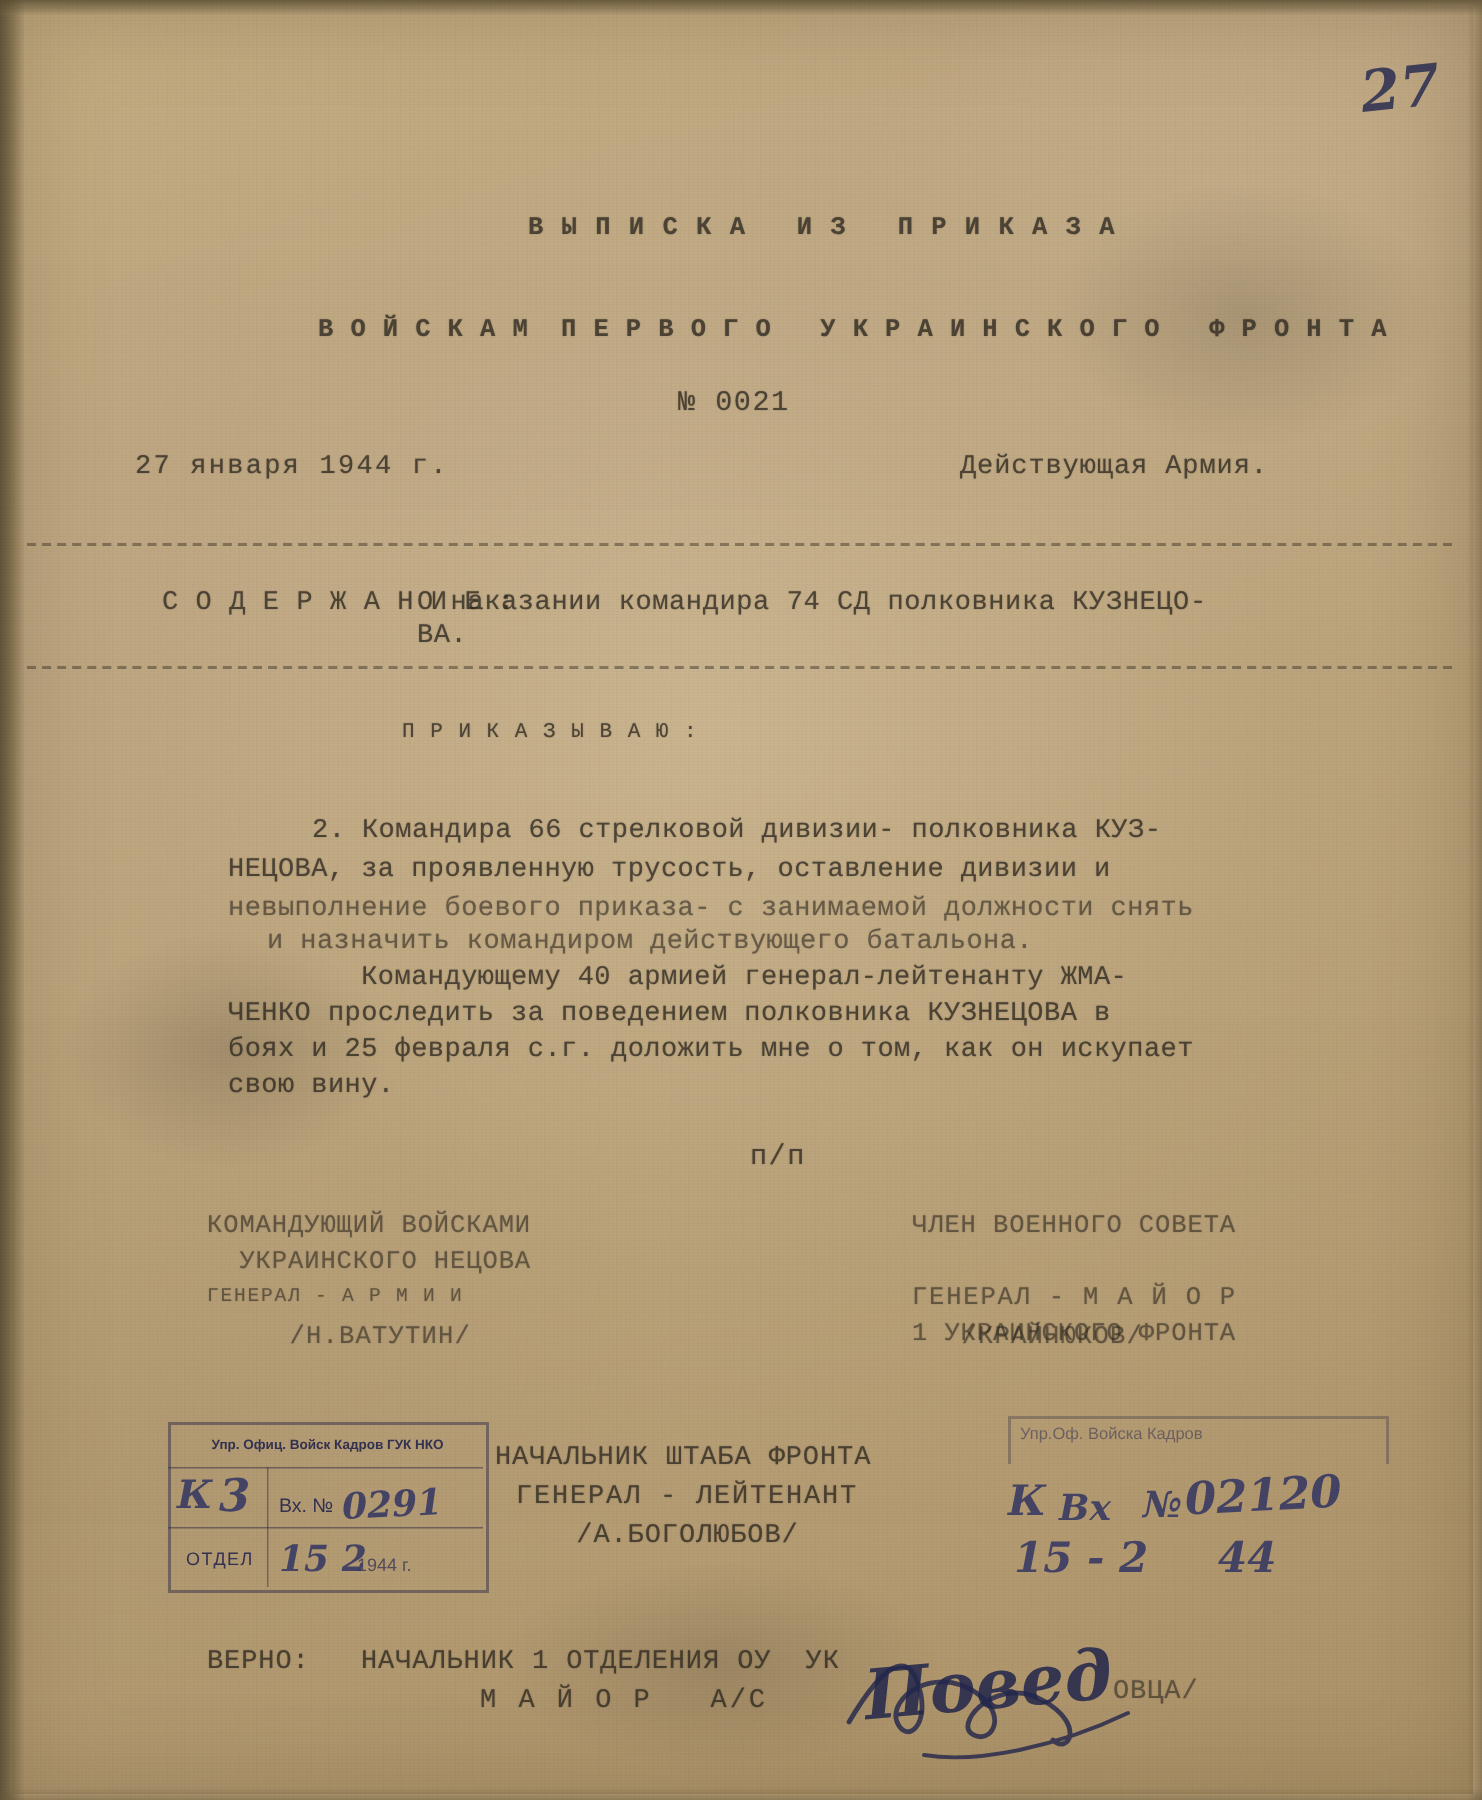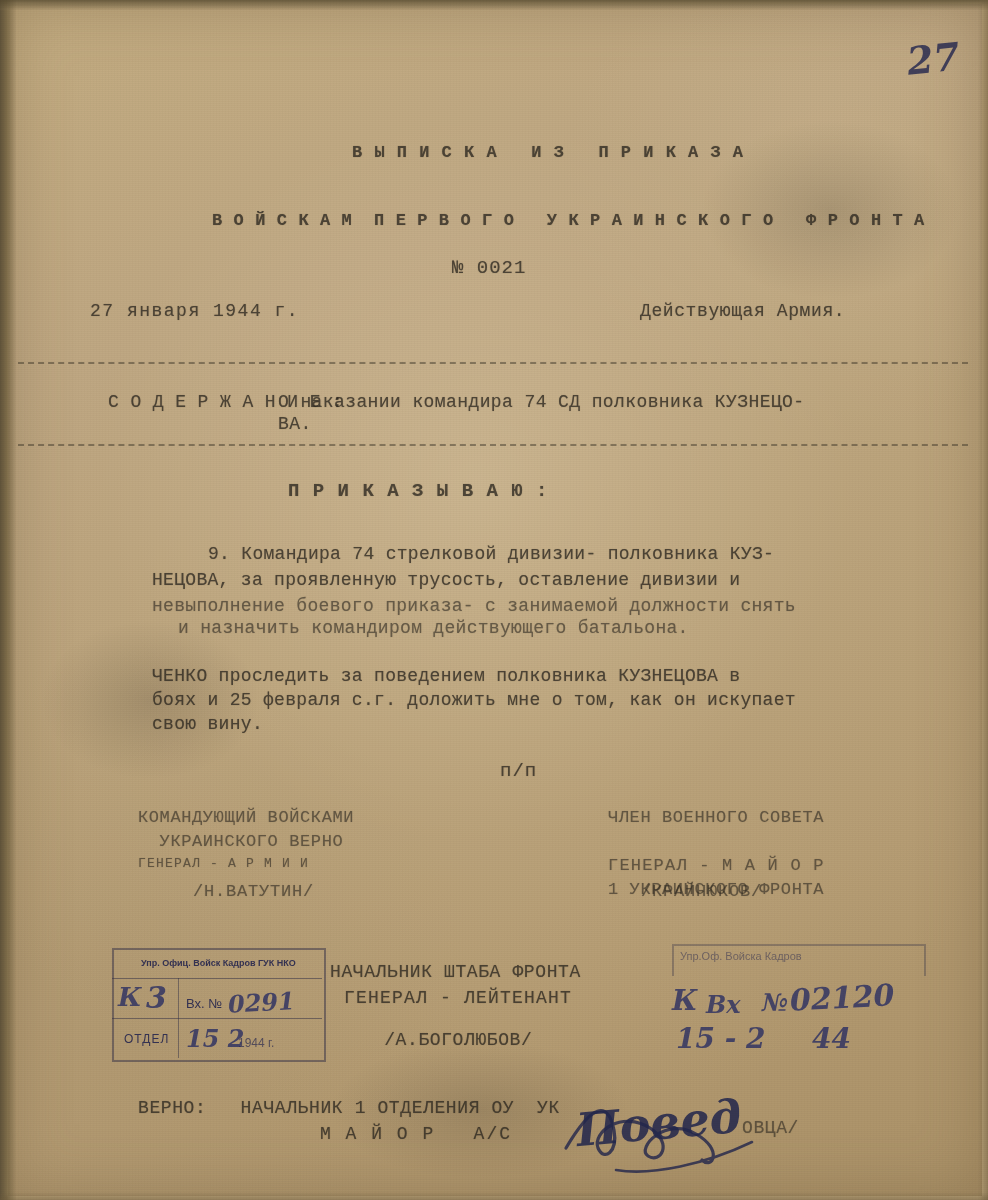--- a/index.html
+++ b/index.html
@@ -152,45 +152,46 @@
   <div class="typed" style="left:640px;top:301px;font-size:18px;letter-spacing:0.6px;">Действующая Армия.</div>
 
   <div class="dashrule" style="left:18px;top:362px;width:950px;"></div>
 
   <div class="typed" style="left:108px;top:392px;font-size:18px;letter-spacing:0.4px;">С О Д Е Р Ж А Н И Е :</div>
   <div class="typed" style="left:278px;top:392px;font-size:18px;letter-spacing:0.4px;">О наказании командира 74 СД полковника КУЗНЕЦО-</div>
   <div class="typed" style="left:278px;top:414px;font-size:18px;letter-spacing:0.4px;">ВА.</div>
 
   <div class="dashrule" style="left:18px;top:444px;width:950px;"></div>
 
-  <div class="typed" style="left:268px;top:480px;font-size:19px;letter-spacing:1px;font-weight:bold;margin-left:20px;">П Р И К А З Ы В А Ю :</div>
-
-  <div class="typed" style="left:208px;top:544px;font-size:18px;letter-spacing:0.3px;">9. Командира 74 стрелковой дивизии- полковника КУЗ-</div>
+  <div class="typed" style="left:268px;top:480px;font-size:14px;letter-spacing:1px;font-weight:normal;">П Р И К А З Ы В А Ю :</div>
+
+  <div class="typed" style="left:208px;top:544px;font-size:18px;letter-spacing:0.3px;">2. Командира 66 стрелковой дивизии- полковника КУЗ-</div>
   <div class="typed" style="left:152px;top:570px;font-size:18px;letter-spacing:0.3px;">НЕЦОВА, за проявленную трусость, оставление дивизии и</div>
   <div class="typed faint" style="left:152px;top:596px;font-size:18px;letter-spacing:0.3px;">невыполнение боевого приказа- с занимаемой должности снять</div>
   <div class="typed faint" style="left:152px;top:618px;font-size:18px;letter-spacing:0.3px;margin-left:26px;">и назначить командиром действующего батальона.</div>
+  <div class="typed" style="left:152px;top:642px;font-size:18px;letter-spacing:0.3px;">        Командующему 40 армией генерал-лейтенанту ЖМА-</div>
   <div class="typed" style="left:152px;top:666px;font-size:18px;letter-spacing:0.3px;">ЧЕНКО проследить за поведением полковника КУЗНЕЦОВА в</div>
   <div class="typed" style="left:152px;top:690px;font-size:18px;letter-spacing:0.3px;">боях и 25 февраля с.г. доложить мне о том, как он искупает</div>
   <div class="typed" style="left:152px;top:714px;font-size:18px;letter-spacing:0.3px;">свою вину.</div>
 
   <div class="typed" style="left:500px;top:760px;font-size:19px;letter-spacing:1px;">п/п</div>
 
   <div class="typed faint" style="left:138px;top:808px;font-size:17px;letter-spacing:0.6px;">КОМАНДУЮЩИЙ ВОЙСКАМИ</div>
-  <div class="typed faint" style="left:138px;top:832px;font-size:17px;letter-spacing:0.6px;">  УКРАИНСКОГО ВЕРНО</div>
+  <div class="typed faint" style="left:138px;top:832px;font-size:17px;letter-spacing:0.6px;">  УКРАИНСКОГО НЕЦОВА</div>
   <div class="typed faint" style="left:138px;top:856px;font-size:13px;letter-spacing:1.2px;">ГЕНЕРАЛ - А Р М И И</div>
   <div class="typed faint" style="left:138px;top:882px;font-size:17px;letter-spacing:0.8px;">     /Н.ВАТУТИН/</div>
 
   <div class="typed faint" style="left:608px;top:808px;font-size:17px;letter-spacing:0.6px;">ЧЛЕН ВОЕННОГО СОВЕТА</div>
   <div class="typed faint" style="left:608px;top:832px;font-size:17px;letter-spacing:0.6px;margin-top:48px;">1 УКРАИНСКОГО ФРОНТА</div>
   <div class="typed faint" style="left:608px;top:856px;font-size:17px;letter-spacing:1.2px;">ГЕНЕРАЛ - М А Й О Р</div>
   <div class="typed faint" style="left:608px;top:882px;font-size:17px;letter-spacing:0.8px;">   /КРАЙНЮКОВ/</div>
 
   <div class="typed" style="left:330px;top:962px;font-size:18px;letter-spacing:0.6px;">НАЧАЛЬНИК ШТАБА ФРОНТА</div>
   <div class="typed" style="left:344px;top:988px;font-size:18px;letter-spacing:1.2px;">ГЕНЕРАЛ - ЛЕЙТЕНАНТ</div>
-  <div class="typed" style="left:350px;top:1014px;font-size:18px;letter-spacing:0.6px;margin-top:16px;">   /А.БОГОЛЮБОВ/</div>
+  <div class="typed" style="left:350px;top:1014px;font-size:18px;letter-spacing:0.6px;">   /А.БОГОЛЮБОВ/</div>
 
   <div class="stamp-box" style="left:112px;top:948px;width:210px;height:110px;"></div>
   <div class="stamp-line" style="left:112px;top:978px;width:210px;"></div>
   <div class="stamp-line" style="left:112px;top:1018px;width:210px;"></div>
   <div class="stamp-line" style="left:178px;top:978px;width:0;height:80px;border-top:none;border-left:1.5px solid rgba(52,50,70,0.5);"></div>
   <div class="stamp-text" style="left:118px;top:958px;font-size:9px;font-weight:bold;margin-left:23px;">Упр. Офиц. Войск Кадров ГУК НКО</div>
   <div class="stamp-text" style="left:124px;top:1032px;font-size:12px;letter-spacing:1px;">ОТДЕЛ</div>
   <div class="stamp-text" style="left:186px;top:996px;font-size:13px;text-align:center;">Вх. №</div>
   <div class="stamp-text" style="left:238px;top:1036px;font-size:12px;opacity:.75;">1944 г.</div>
 

